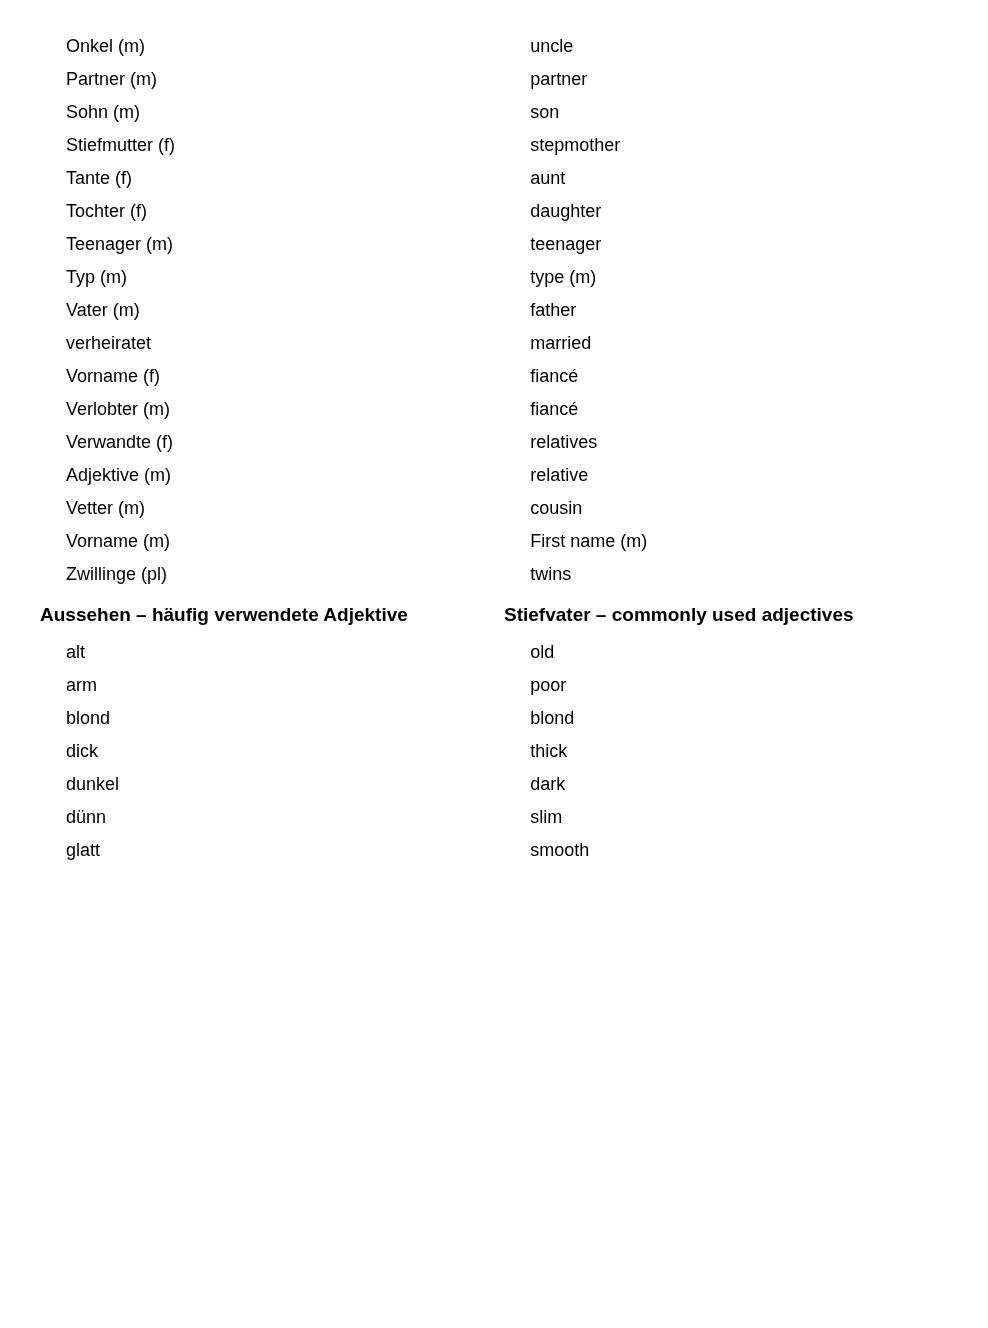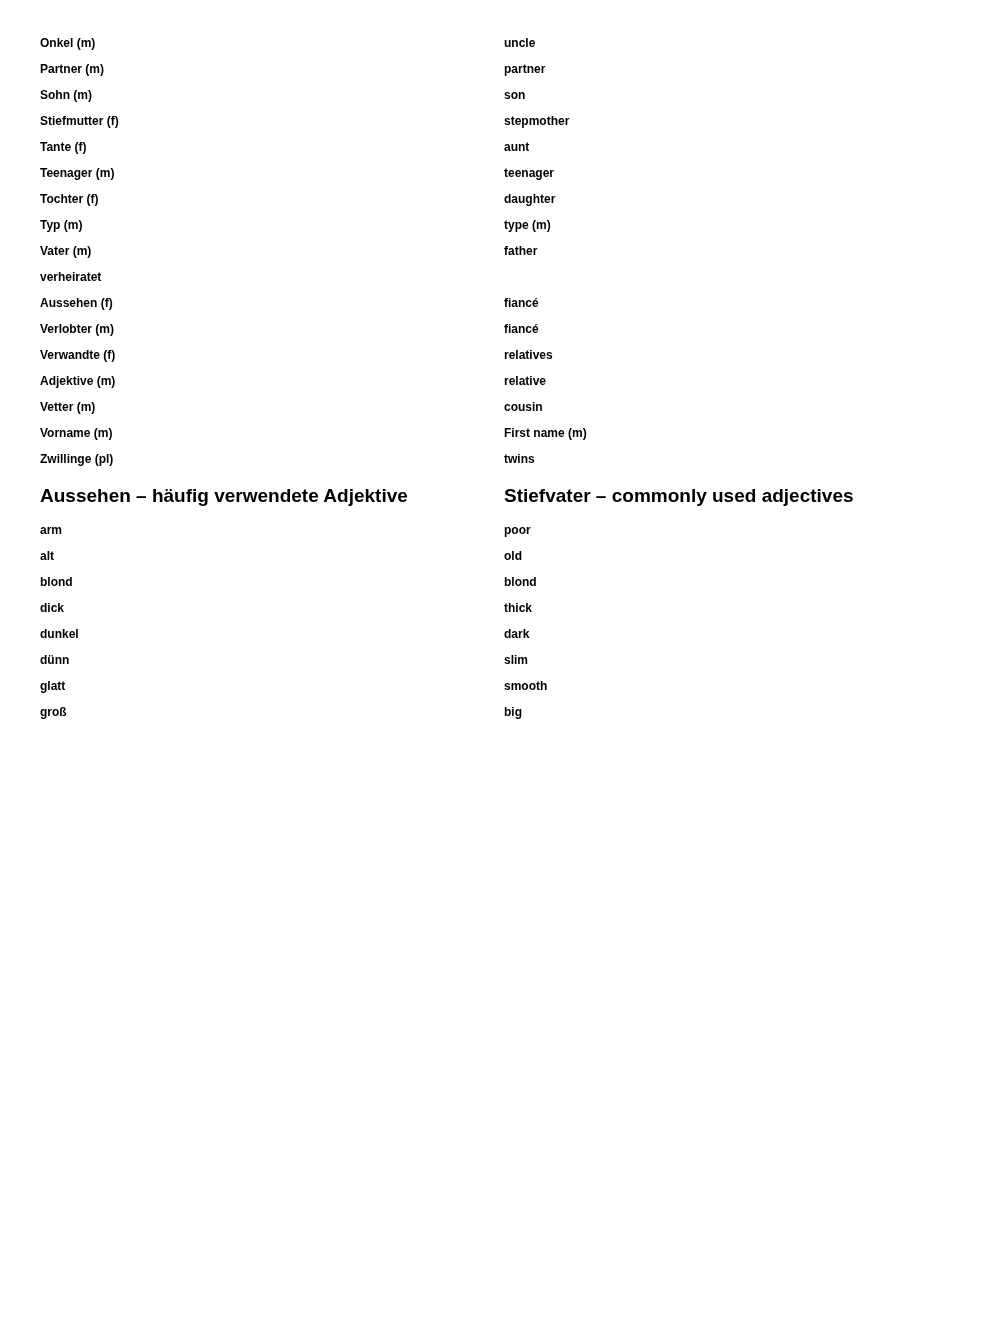--- a/index.html
+++ b/index.html
@@ -34,22 +34,23 @@
     .col-english {
       width: 50%;
       padding-left: 10px;
     }
     .section-header {
       font-weight: bold;
       font-size: 19px;
       line-height: 1.3;
     }
     .regular-text {
-      font-weight: bold;
-      font-size: 12px;
+      font-weight: normal;
+      font-size: 18px;
+      margin-left: 26px;
     }
   </style>
 </head>
 <body>
 
 <div class="vocab-table">
 <div class="vocab-row">
       <div class="col-german regular-text">Onkel (m)</div>
       <div class="col-english regular-text">uncle</div>
     </div>
@@ -63,40 +64,41 @@
     </div>
     <div class="vocab-row">
       <div class="col-german regular-text">Stiefmutter (f)</div>
       <div class="col-english regular-text">stepmother</div>
     </div>
     <div class="vocab-row">
       <div class="col-german regular-text">Tante (f)</div>
       <div class="col-english regular-text">aunt</div>
     </div>
     <div class="vocab-row">
+      <div class="col-german regular-text">Tochter (f)</div>
+      <div class="col-english regular-text">daughter</div>
+    </div>
+    <div class="vocab-row">
       <div class="col-german regular-text">Teenager (m)</div>
       <div class="col-english regular-text">teenager</div>
-    </div>
-    <div class="vocab-row">
-      <div class="col-german regular-text">Tochter (f)</div>
-      <div class="col-english regular-text">daughter</div>
     </div>
     <div class="vocab-row">
       <div class="col-german regular-text">Typ (m)</div>
       <div class="col-english regular-text">type (m)</div>
     </div>
     <div class="vocab-row">
       <div class="col-german regular-text">Vater (m)</div>
       <div class="col-english regular-text">father</div>
     </div>
     <div class="vocab-row">
       <div class="col-german regular-text">verheiratet</div>
+      <div class="col-english regular-text">married</div>
     </div>
     <div class="vocab-row">
-      <div class="col-german regular-text">Aussehen (f)</div>
+      <div class="col-german regular-text">Vorname (f)</div>
       <div class="col-english regular-text">fiancé</div>
     </div>
     <div class="vocab-row">
       <div class="col-german regular-text">Verlobter (m)</div>
       <div class="col-english regular-text">fiancé</div>
     </div>
     <div class="vocab-row">
       <div class="col-german regular-text">Verwandte (f)</div>
       <div class="col-english regular-text">relatives</div>
     </div>
@@ -114,26 +116,26 @@
     </div>
     <div class="vocab-row">
       <div class="col-german regular-text">Zwillinge (pl)</div>
       <div class="col-english regular-text">twins</div>
     </div>
     <div class="vocab-row header-row">
       <div class="col-german section-header">Aussehen – häufig verwendete Adjektive</div>
       <div class="col-english section-header">Stiefvater – commonly used adjectives</div>
     </div>
     <div class="vocab-row">
+      <div class="col-german regular-text">alt</div>
+      <div class="col-english regular-text">old</div>
+    </div>
+    <div class="vocab-row">
       <div class="col-german regular-text">arm</div>
       <div class="col-english regular-text">poor</div>
-    </div>
-    <div class="vocab-row">
-      <div class="col-german regular-text">alt</div>
-      <div class="col-english regular-text">old</div>
     </div>
     <div class="vocab-row">
       <div class="col-german regular-text">blond</div>
       <div class="col-english regular-text">blond</div>
     </div>
     <div class="vocab-row">
       <div class="col-german regular-text">dick</div>
       <div class="col-english regular-text">thick</div>
     </div>
     <div class="vocab-row">
@@ -141,17 +143,13 @@
       <div class="col-english regular-text">dark</div>
     </div>
     <div class="vocab-row">
       <div class="col-german regular-text">dünn</div>
       <div class="col-english regular-text">slim</div>
     </div>
     <div class="vocab-row">
       <div class="col-german regular-text">glatt</div>
       <div class="col-english regular-text">smooth</div>
     </div>
-    <div class="vocab-row">
-      <div class="col-german regular-text">groß</div>
-      <div class="col-english regular-text">big</div>
-    </div>
   </div>
 
 </body></html>

